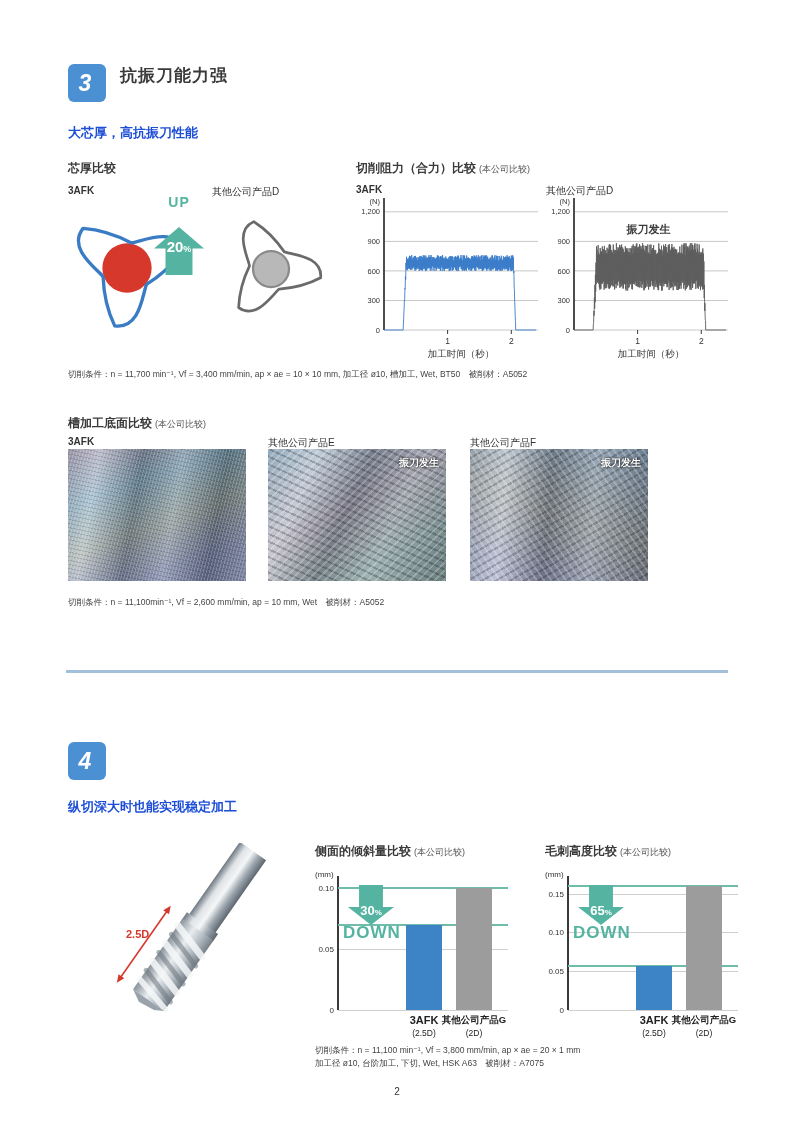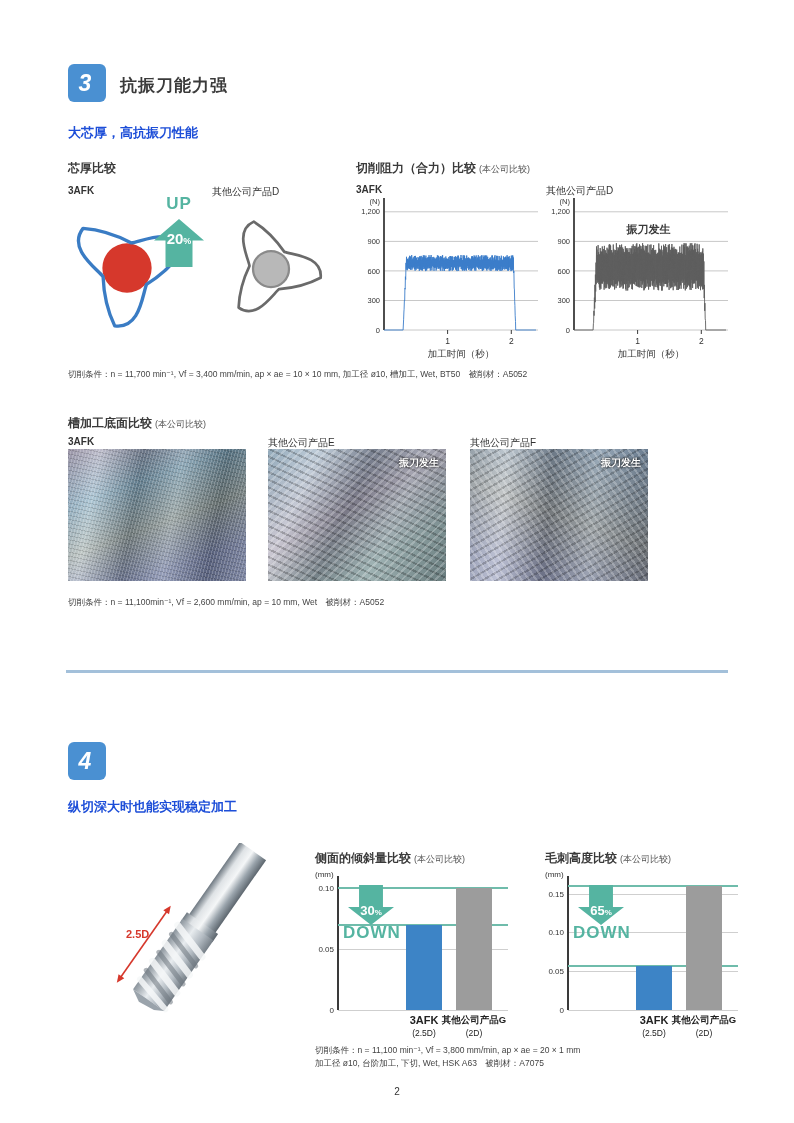--- a/index.html
+++ b/index.html
@@ -12,21 +12,21 @@
   .subtitle{font-size:13px;font-weight:bold;color:#1d4ed8;}
   .h3{font-size:12px;font-weight:bold;color:#3a3a3a;}
   .h3 .note{font-size:9px;font-weight:normal;color:#555;margin-left:3px;}
   .lbl-b{font-size:10px;font-weight:bold;color:#333;}
   .lbl-n{font-size:10px;color:#333;}
   .cond{font-size:8.5px;color:#444;line-height:1.55;}
   .divider{height:3px;background:#a3c0da;}
   .pagenum{width:794px;text-align:center;font-size:10px;color:#333;}
   
   .up-badge{width:52px;text-align:center;}
-  .up-word{color:#55b4a1;font-weight:bold;font-size:17px;letter-spacing:1px;margin-bottom:5px;}
+  .up-word{color:#55b4a1;font-weight:bold;font-size:14px;letter-spacing:1px;margin-bottom:17px;}
   .up-arrow{width:50px;height:48px;margin:0 auto;background:#55b4a1;
     clip-path:polygon(50% 0,100% 45%,77% 45%,77% 100%,23% 100%,23% 45%,0 45%);
     display:flex;align-items:flex-end;justify-content:center;}
   .up-arrow span{color:#fff;font-weight:bold;font-size:15px;padding-bottom:20px;}
   .up-arrow small{font-size:9px;}
   
   .photo{width:178px;height:132px;overflow:hidden;position:absolute;
     background:
       repeating-linear-gradient(105deg, rgba(255,255,255,.20) 0 1px, rgba(0,0,0,0) 1px 3px),
       repeating-linear-gradient(12deg, rgba(0,0,0,.14) 0 1px, rgba(0,0,0,0) 1px 4px),
@@ -41,21 +41,21 @@
       repeating-linear-gradient(55deg, rgba(255,255,255,.22) 0 2px, rgba(0,0,0,0) 2px 6px),
       repeating-linear-gradient(150deg, rgba(0,0,0,.20) 0 2px, rgba(0,0,0,0) 2px 7px),
       linear-gradient(200deg, rgba(150,200,255,.18), rgba(255,210,150,.12) 50%, rgba(200,160,255,.12) 85%),
       linear-gradient(95deg,#8d9aa6 0%,#bcc6cf 20%,#606b77 44%,#93a0ab 68%,#55606c 100%);}
   .photo .overlay{position:absolute;right:7px;top:7px;color:#fff;font-weight:bold;font-size:10px;
     text-shadow:0 0 3px rgba(0,0,0,.7),0 0 2px rgba(0,0,0,.6);}
   
   .linechart{overflow:visible;}
   
   .barchart{position:absolute;width:215px;height:205px;}
-  .bc-title{position:absolute;left:2px;top:0;font-size:12px;font-weight:bold;color:#3a3a3a;white-space:nowrap;margin-top:7px;}
+  .bc-title{position:absolute;left:2px;top:0;font-size:12px;font-weight:bold;color:#3a3a3a;white-space:nowrap;}
   .bc-title .note{font-size:9px;font-weight:normal;color:#555;margin-left:3px;}
   .bc-ylabel{position:absolute;font-size:8px;color:#333;}
   .bc-grid{position:absolute;height:1px;background:#cfcfcf;}
   .bc-ref{position:absolute;height:2px;background:#6fbcab;}
   .bc-axis{position:absolute;width:2px;background:#3a3a3a;}
   .bc-tick{position:absolute;font-size:8px;color:#333;text-align:right;}
   .bc-bar{position:absolute;}
   .bc-cat{position:absolute;text-align:center;font-weight:bold;color:#222;white-space:nowrap;}
   .bc-sub{position:absolute;text-align:center;color:#222;font-size:8.5px;white-space:nowrap;}
   .down-badge{position:absolute;width:46px;height:40px;background:#55b4a1;
@@ -65,21 +65,21 @@
   .down-badge small{font-size:8px;}
   .down-word{position:absolute;width:90px;text-align:center;color:#55b4a1;font-weight:bold;font-size:17px;letter-spacing:1px;}
   .dim-label{color:#d6382c;font-weight:bold;font-size:11px;margin-left:26px;}
 </style>
 </head>
 <body>
 
 <div class="page">
 
   <div class="abs sec-badge" style="left:68px;top:64px">3</div>
-  <div class="abs sec-title" style="left:120px;top:74px">抗振刀能力强</div>
+  <div class="abs sec-title" style="left:120px;top:64px">抗振刀能力强</div>
   <div class="abs subtitle" style="left:68px;top:124px">大芯厚，高抗振刀性能</div>
 
   <div class="abs h3" style="left:68px;top:160px">
     <span>芯厚比较</span>
   </div>
   <div class="abs lbl-b" style="left:68px;top:185px">3AFK</div>
   <div class="abs lbl-n" style="left:212px;top:185px">其他公司产品D</div>
 
   <svg class="abs" style="left:58px;top:199px" width="138" height="138" viewBox="-70 -70 140 140">
       <g transform="rotate(-18)">

